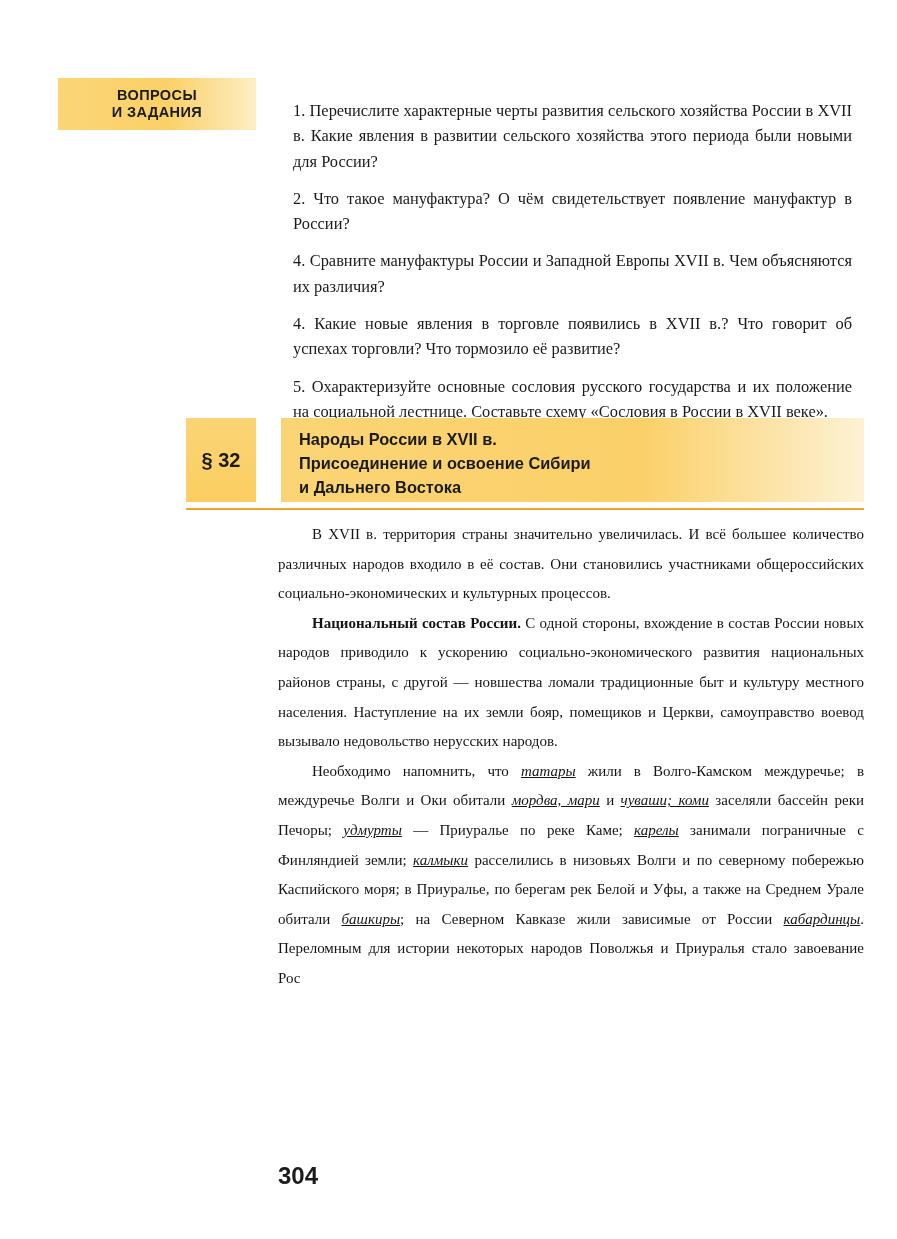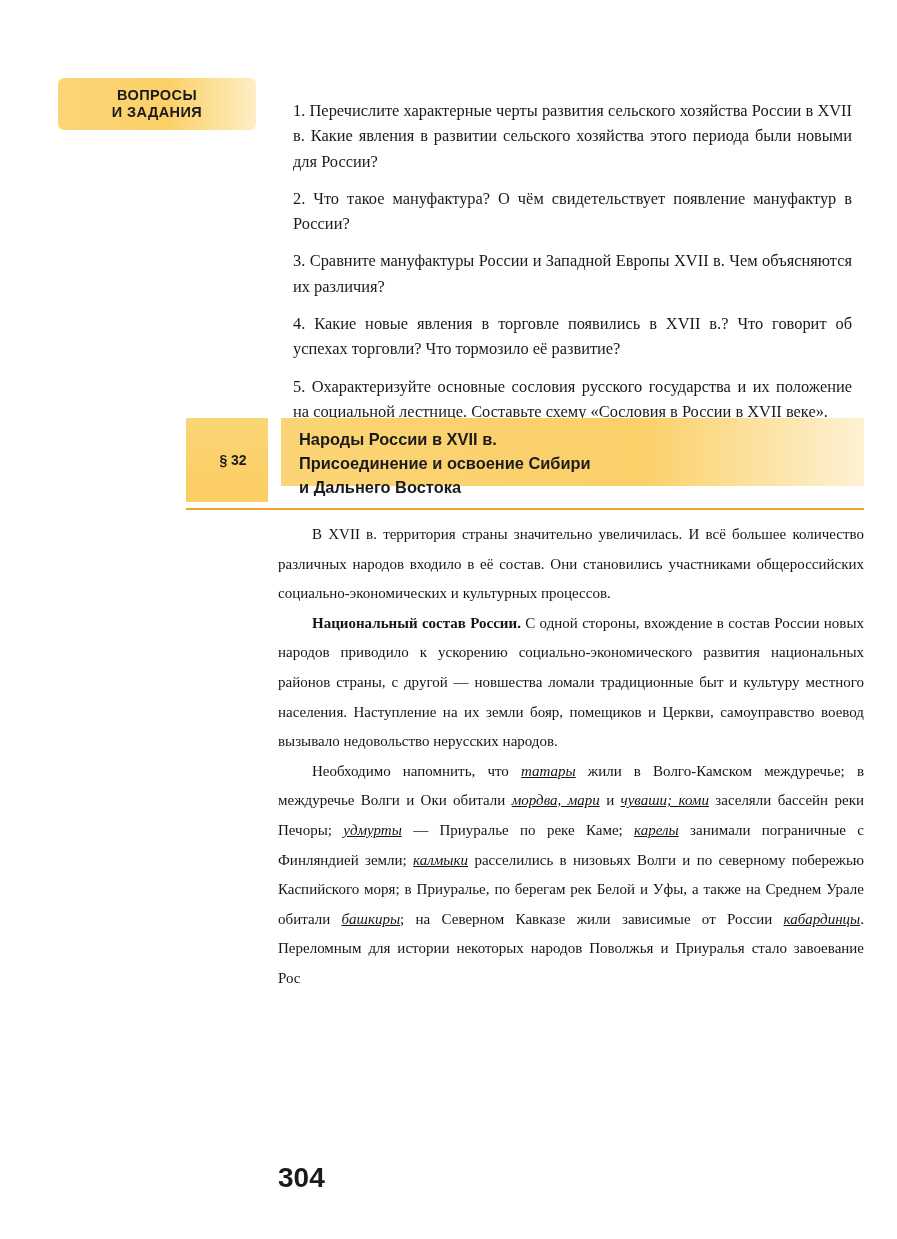--- a/index.html
+++ b/index.html
@@ -32,21 +32,20 @@
     background: linear-gradient(90deg, #fbd577 0%, #fbd067 55%, #fdeec4 100%);
     color: #1b1b1b;
     font-family: "Liberation Sans", sans-serif;
     font-weight: bold;
     font-size: 14.5px;
     line-height: 17px;
     letter-spacing: 0.4px;
     text-align: center;
     padding-top: 9px;
     box-sizing: border-box;
-    border-radius: 6px;
   }
   .questions-body {
     position: absolute;
     left: 281px;
     top: 8px;
     width: 583px;
     font-size: 16.4px;
     line-height: 25.3px;
     color: #1a1a1a;
     text-align: justify;
@@ -69,30 +68,29 @@
     left: 186px;
     top: 0;
     width: 70px;
     height: 84px;
     background: linear-gradient(180deg, #fbd475 0%, #fbce62 100%);
     display: flex;
     align-items: center;
     justify-content: center;
     font-family: "Liberation Sans", sans-serif;
     font-weight: bold;
-    font-size: 14px;
+    font-size: 20px;
     color: #1b1b1b;
-    padding-left: 12px;
   }
   .section-title {
     position: absolute;
     left: 281px;
     top: 0;
     width: 583px;
-    height: 68px;
+    height: 84px;
     background: linear-gradient(90deg, #fbd475 0%, #fbd069 62%, #fdf2d4 100%);
     box-sizing: border-box;
     padding: 9px 0 0 18px;
     font-family: "Liberation Sans", sans-serif;
     font-weight: bold;
     font-size: 16.4px;
     line-height: 24px;
     color: #1b1b1b;
   }
   .section-title div { white-space: nowrap; }
@@ -125,38 +123,38 @@
   .main-text b { font-weight: bold; margin-top: 40px; }
   .main-text i { font-style: italic; text-decoration: underline; }
 
   
   .page-number {
     position: absolute;
     left: 278px;
     top: 1162px;
     font-family: "Liberation Sans", sans-serif;
     font-weight: bold;
-    font-size: 28px;
+    font-size: 24px;
     color: #1b1b1b;
   }
 </style>
 </head>
 <body>
 
 <div class="page">
 
   <div class="questions-section">
     <div class="questions-label">
       <div>ВОПРОСЫ</div>
       <div>И ЗАДАНИЯ</div>
     </div>
     <div class="questions-body">
       <p>1. Перечислите характерные черты развития сельского хозяй­ства России в XVII в. Какие явления в развитии сельского хо­зяйства этого периода были новыми для России?</p>
       <p>2. Что такое мануфактура? О чём свидетельствует появление мануфактур в России?</p>
-      <p>3. Сравните мануфактуры России и Западной Европы XVII в. Чем объясняются их различия?</p>
+      <p>4. Сравните мануфактуры России и Западной Европы XVII в. Чем объясняются их различия?</p>
       <p>4. Какие новые явления в торговле появились в XVII в.? Что го­ворит об успехах торговли? Что тормозило её развитие?</p>
       <p>5. Охарактеризуйте основные сословия русского государства и их положение на социальной лестнице. Составьте схему «Сословия в России в XVII веке».</p>
     </div>
   </div>
 
   <div class="section-head">
     <div class="section-num">§ 32</div>
     <div class="section-title">
       <div>Народы России в XVII в.</div>
       <div>Присоединение и освоение Сибири</div>

